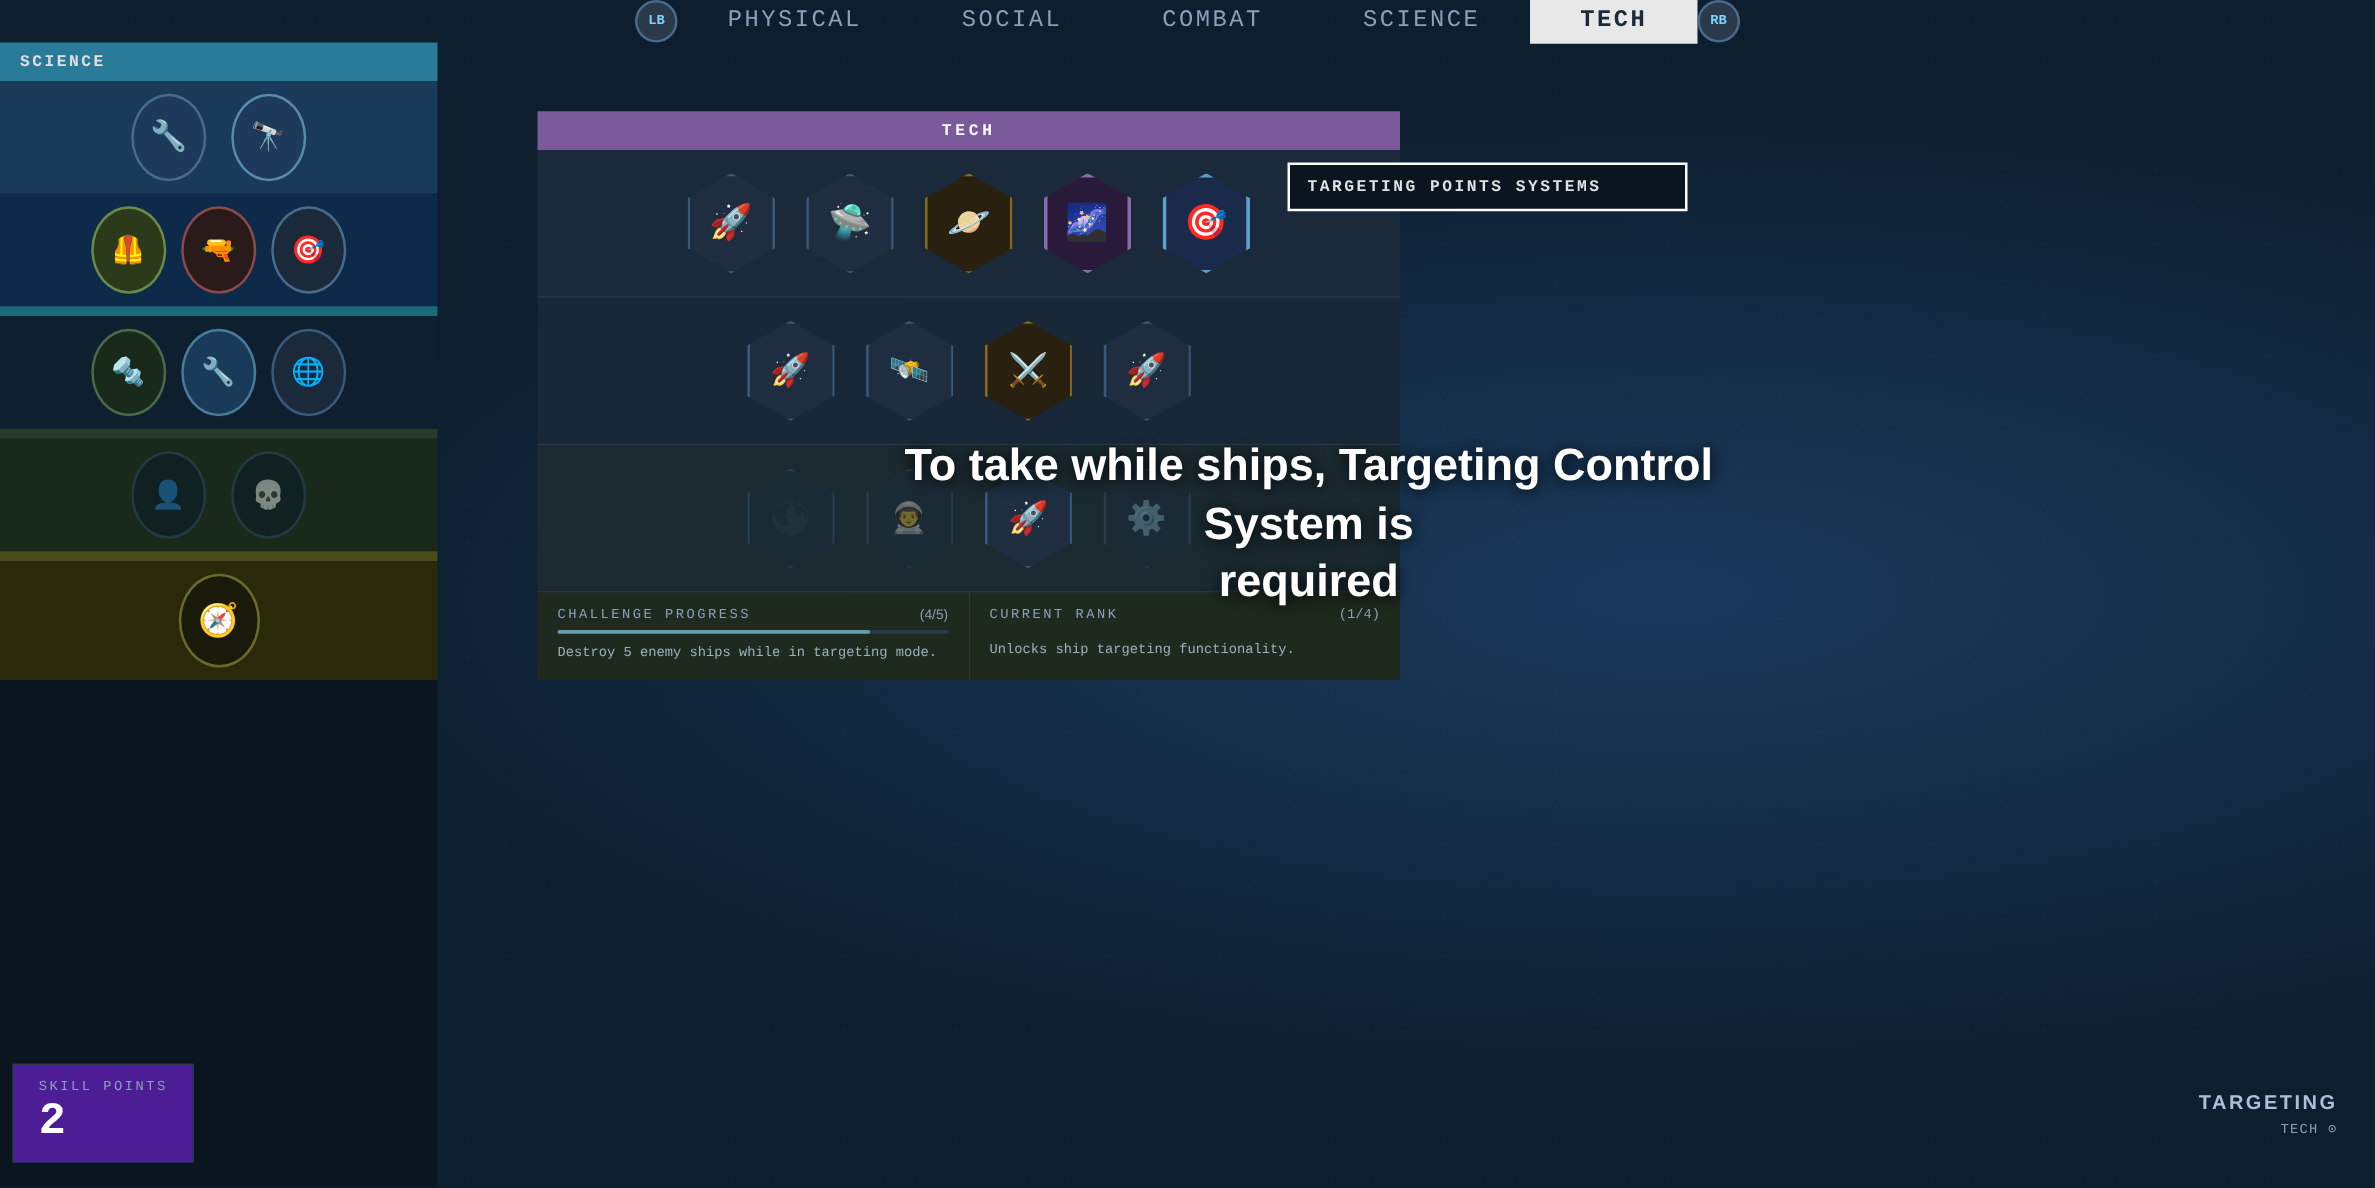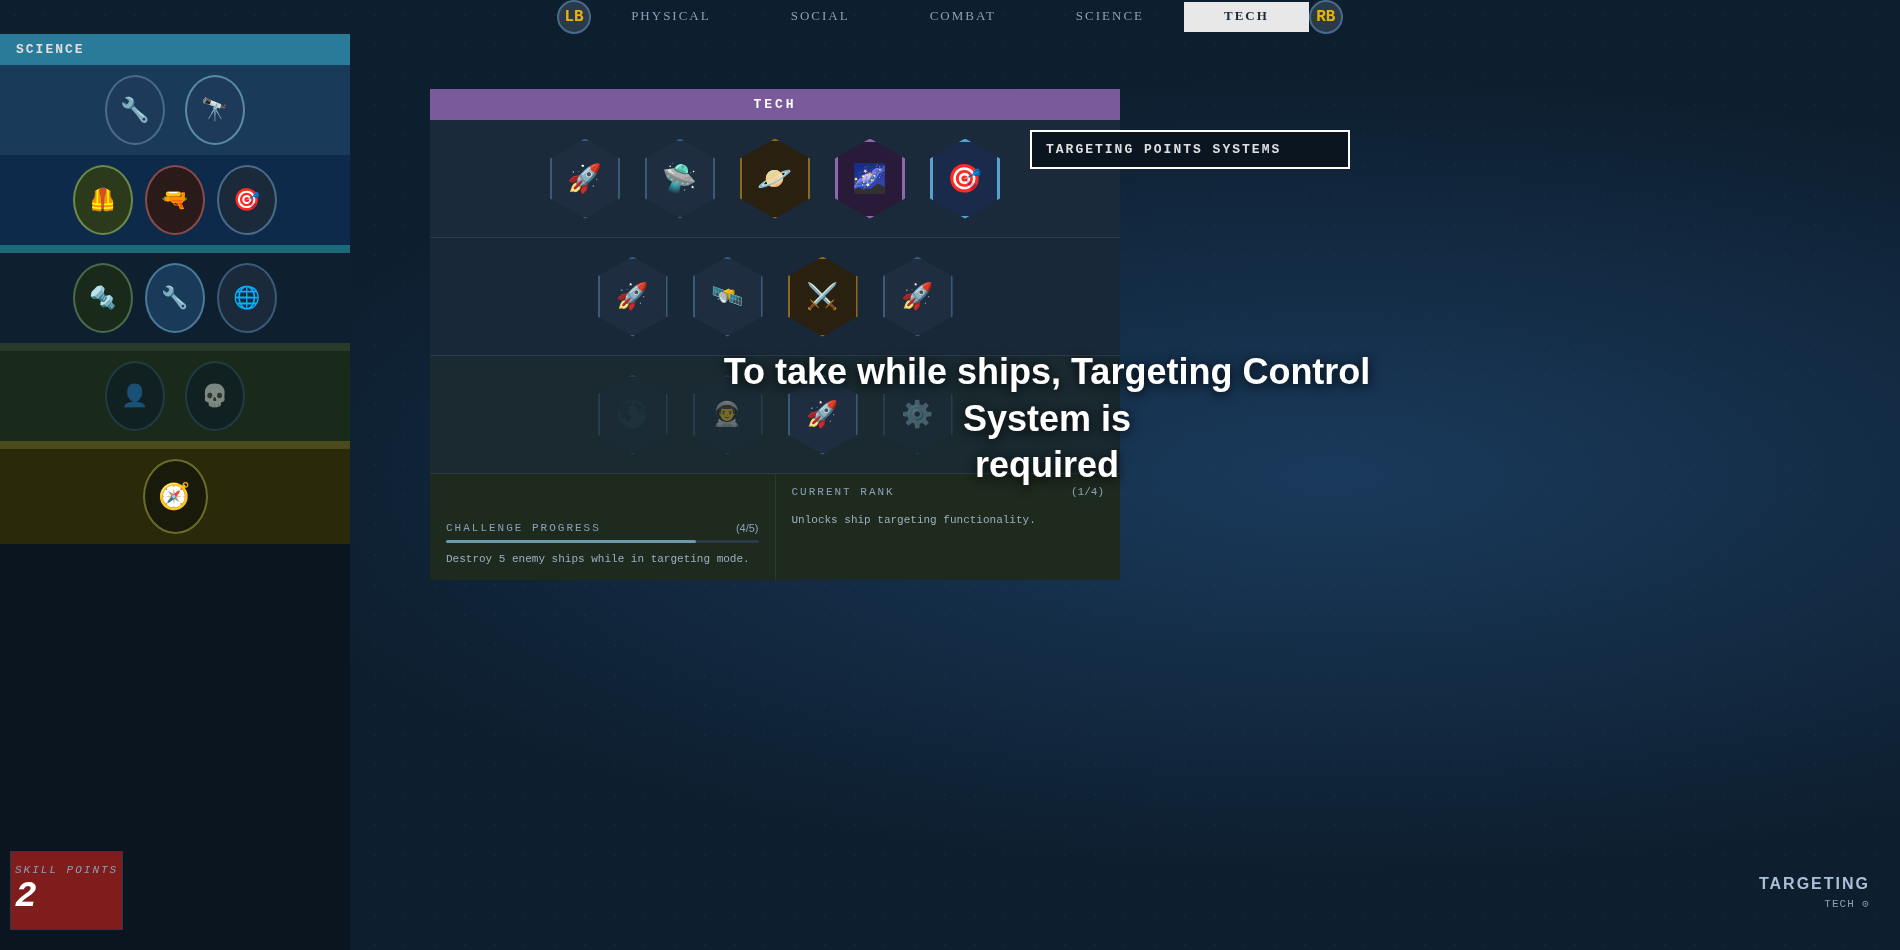--- a/index.html
+++ b/index.html
@@ -29,32 +29,32 @@
       display: flex;
       align-items: center;
       gap: 0;
     }
     .nav-btn-circle {
       width: 34px;
       height: 34px;
       border-radius: 50%;
       background: #2a3a4a;
       border: 2px solid #4a6a8a;
-      color: #eab308;
-      display: flex;
-      align-items: center;
-      justify-content: center;
-      font-size: 16px;
+      color: #7dd3fc;
+      display: flex;
+      align-items: center;
+      justify-content: center;
+      font-size: 11px;
       font-weight: bold;
       cursor: pointer;
     }
     .nav-tab {
       padding: 6px 40px;
-      font-family: Liberation Serif, serif;
-      font-size: 13px;
+      font-family: Liberation Mono, monospace;
+      font-size: 19px;
       letter-spacing: 2px;
       color: #8aa0b8;
       cursor: pointer;
       border-bottom: 2px solid transparent;
       text-transform: uppercase;
     }
     .nav-tab.active {
       color: #ffffff;
       background: #e8e8e8;
       color: #1a2a3a;
@@ -165,24 +165,23 @@
       align-items: center;
       justify-content: center;
       position: relative;
     }
 
     
     .skill-points-box {
       position: absolute;
       bottom: 20px;
       left: 10px;
-      background: #7f1d1d;
-      padding: 12px 4px;
+      background: #4c1d95;
+      padding: 12px 20px;
       border: 1px solid #2a3a4a;
-      font-style: italic;
     }
 
     
     body::before {
       content: '';
       position: absolute;
       inset: 0;
       background-image: radial-gradient(circle, #2a4a6a 1px, transparent 1px);
       background-size: 30px 30px;
       opacity: 0.15;
@@ -350,21 +349,21 @@
       </div>
       <div class="skill-hex" style="opacity:0.4;">
         <div style="clip-path:polygon(50% 0%,100% 25%,100% 75%,50% 100%,0% 75%,0% 25%);width:70px;height:80px;display:flex;align-items:center;justify-content:center;background:#1e2e40;border:2px solid #3a5a7a;">
           <span style="font-size:26px;">⚙️</span>
         </div>
       </div>
     </div>
 
     <div style="background:#1e2a1e;display:flex;">
       <div style="flex:1;padding:12px 16px;border-right:1px solid #2a3a2a;">
-        <div style="display:flex;justify-content:space-between;align-items:center;margin-bottom:6px;margin-top:36px;">
+        <div style="display:flex;justify-content:space-between;align-items:center;margin-bottom:6px;">
           <span style="font-family:'Courier New',monospace;font-size:11px;letter-spacing:2px;color:#8aa0b8;">CHALLENGE PROGRESS</span>
           <span style="font-family:Liberation Sans, sans-serif;font-size:11px;color:#8aa0b8;">(4/5)</span>
         </div>
         <div style="width:100%;height:3px;background:#2a3a4a;border-radius:2px;margin-bottom:8px;">
           <div style="width:80%;height:100%;background:#6a9aaa;border-radius:2px;"></div>
         </div>
         <div style="font-family:'Courier New',monospace;font-size:11px;color:#9ab0c0;line-height:1.5;">Destroy 5 enemy ships while in targeting mode.</div>
       </div>
       <div style="flex:1;padding:12px 16px;">
         <div style="display:flex;justify-content:space-between;align-items:center;margin-bottom:14px;">

